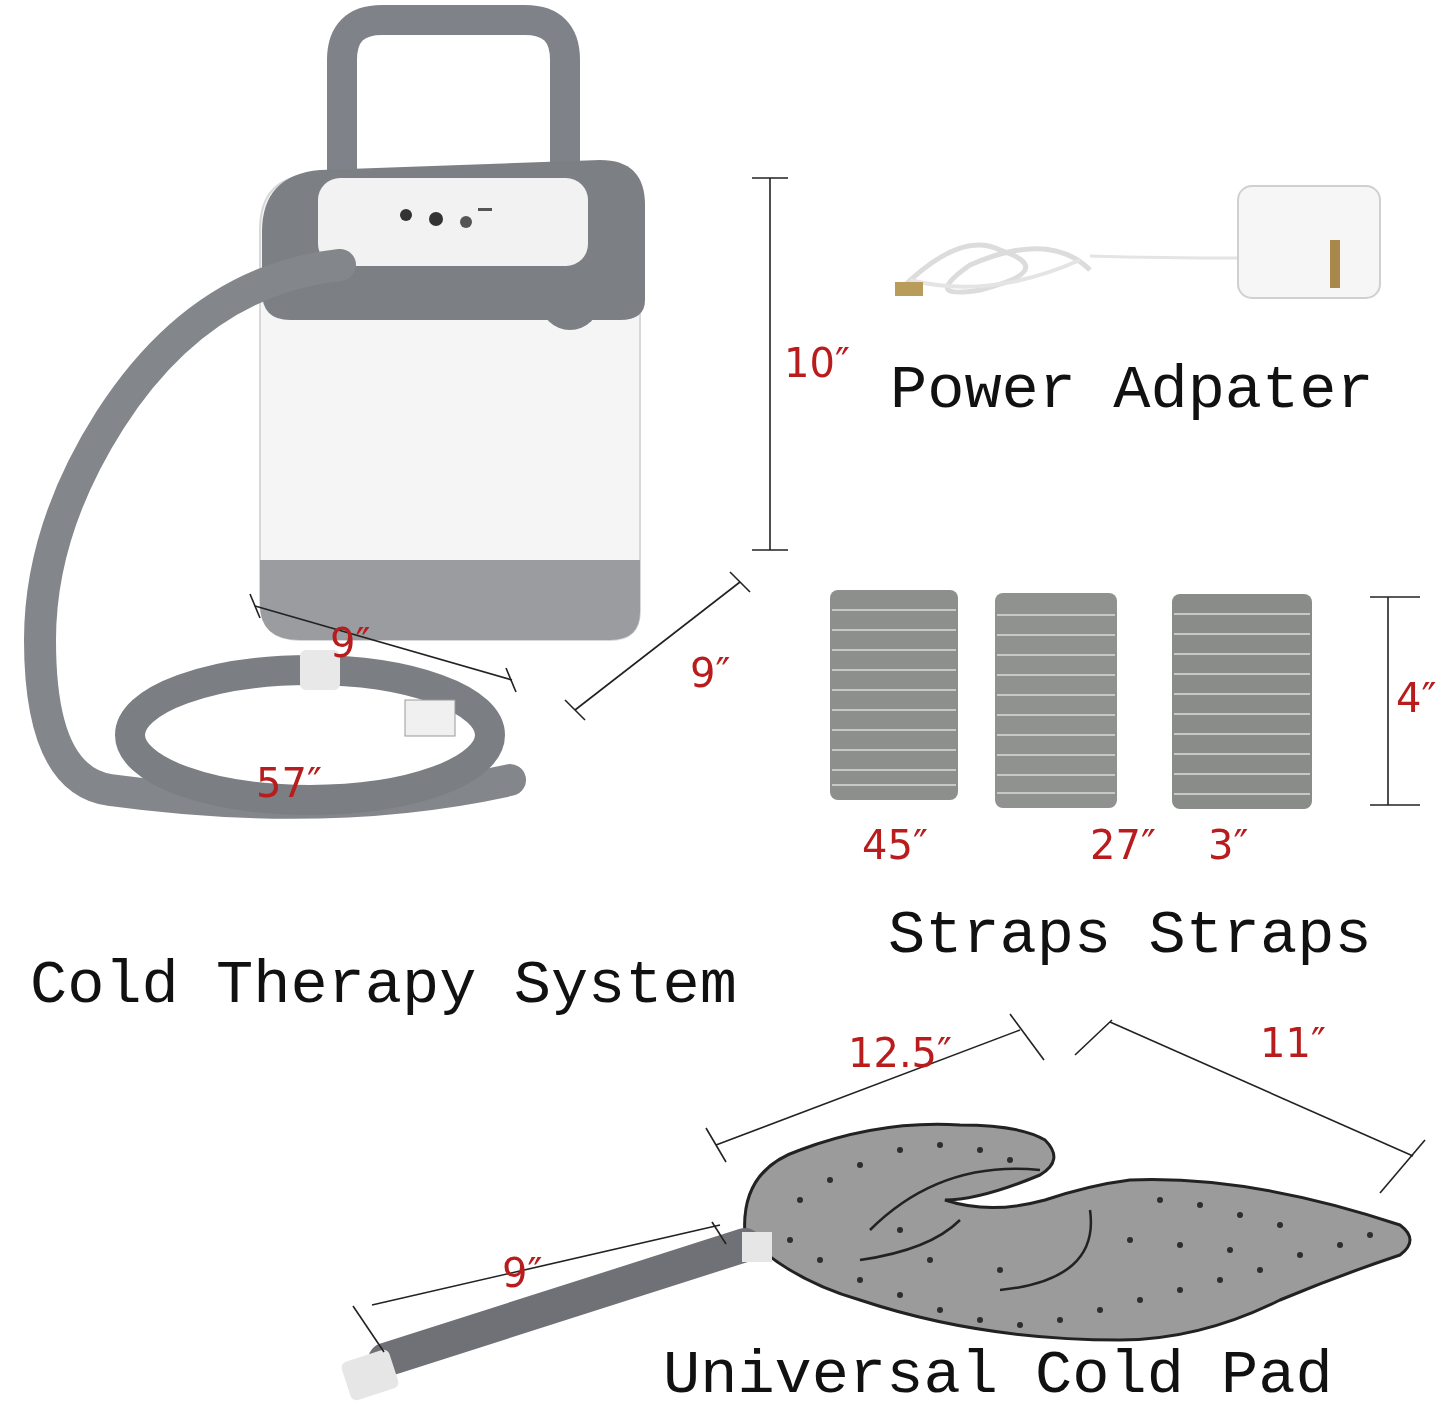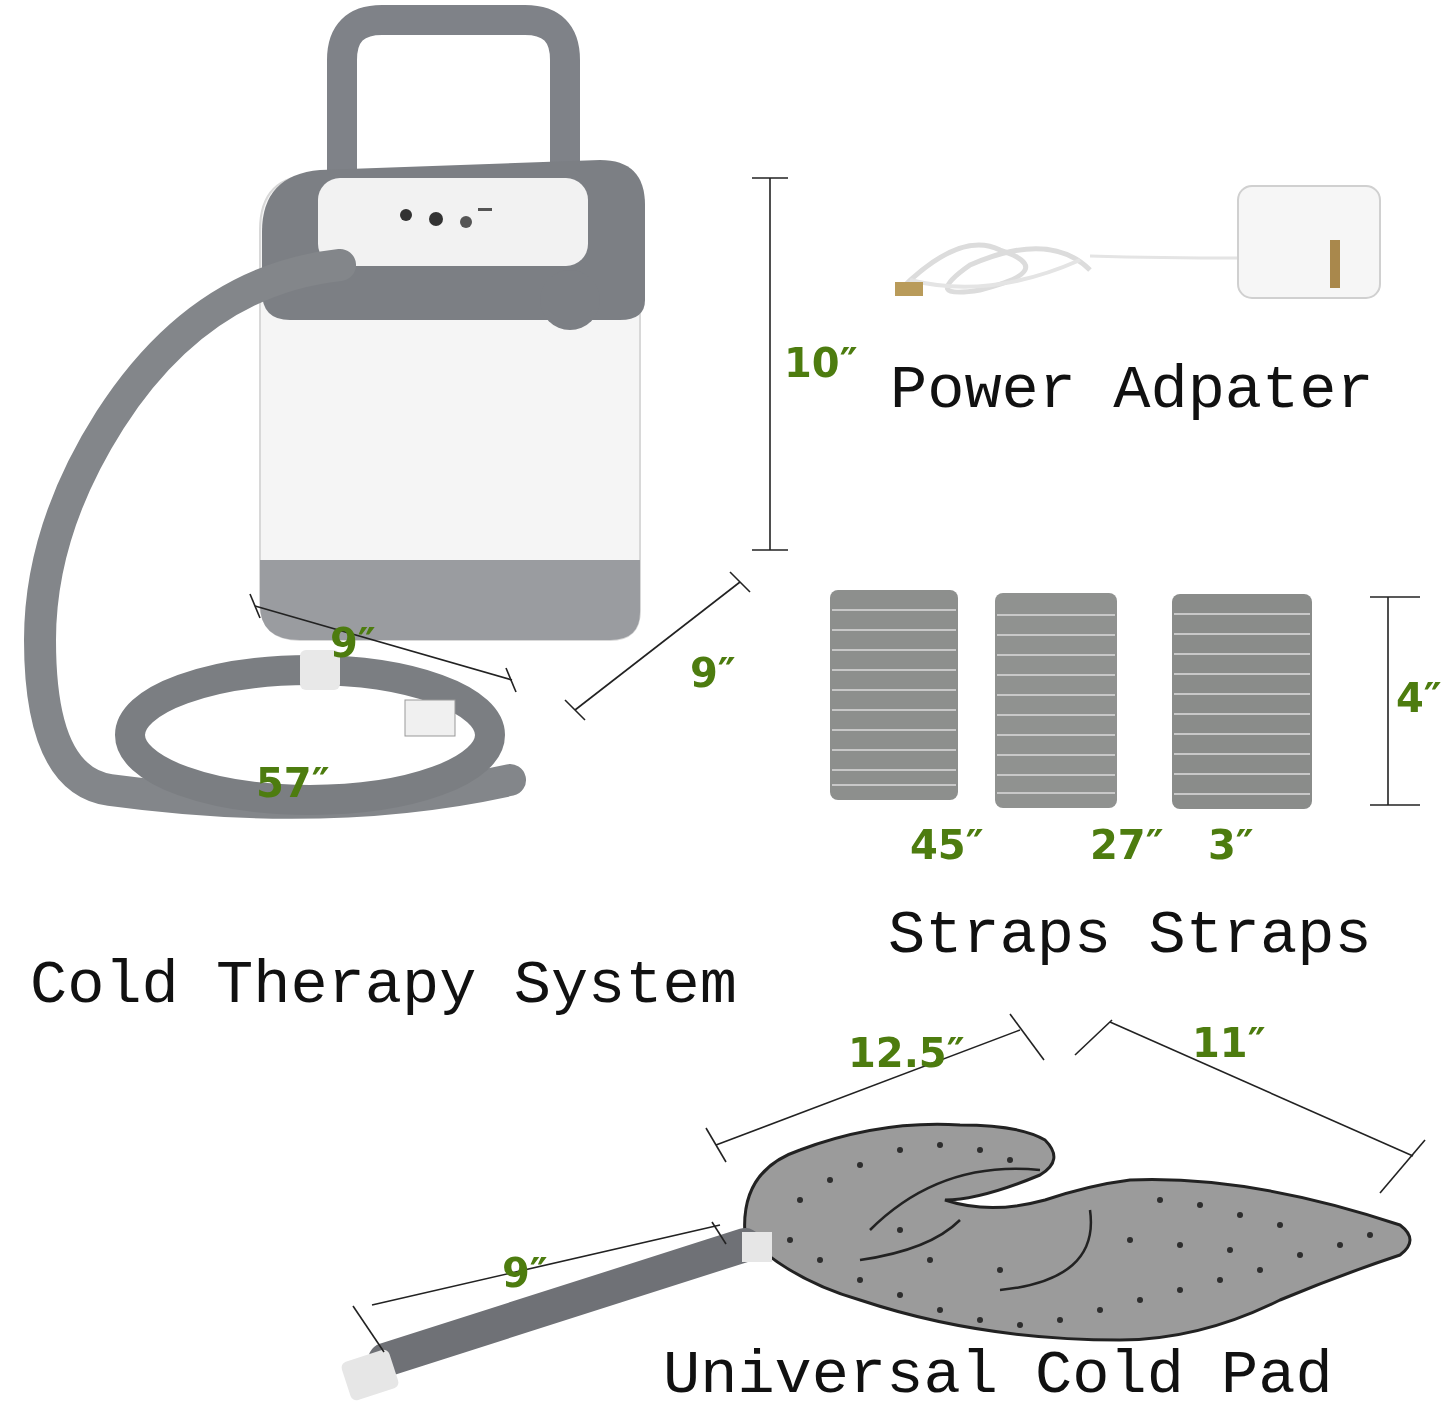--- a/index.html
+++ b/index.html
@@ -1,17 +1,17 @@
 <!DOCTYPE html>
 <html><head>
 <meta charset="utf-8">
 <style>
   html,body{margin:0;padding:0;background:#fff;}
   body{width:1445px;height:1426px;position:relative;overflow:hidden;font-family:"DejaVu Sans","Liberation Sans",sans-serif;color:#111;}
-  .lbl{position:absolute;font-size:40px;color:#4d7c0f;white-space:nowrap;font-family:"DejaVu Sans",sans-serif;font-weight:700;letter-spacing:0px;}
+  .lbl{position:absolute;font-size:40px;color:#b91c1c;white-space:nowrap;font-family:"DejaVu Sans",sans-serif;font-weight:400;letter-spacing:0px;}
   .title{position:absolute;font-size:62px;color:#111;white-space:nowrap;font-family:Liberation Mono, monospace;font-weight:400;}
   svg{position:absolute;left:0;top:0;}
 </style>
 </head>
 <body>
 
 <svg width="1445" height="1426" viewBox="0 0 1445 1426">
 
   <g>
 
@@ -161,21 +161,21 @@
 
 <div class="lbl" style="left:784px;top:340px;">10″</div>
 <div class="lbl" style="left:330px;top:620px;">9″</div>
 <div class="lbl" style="left:690px;top:650px;">9″</div>
 <div class="lbl" style="left:256px;top:760px;">57″</div>
 <div class="title" style="left:30px;top:950px;text-align:center;">Cold Therapy System</div>
 
 <div class="title" style="left:890px;top:355px;">Power Adpater</div>
 
 <div class="lbl" style="left:1396px;top:675px;">4″</div>
-<div class="lbl" style="left:862px;top:822px;margin-left:48px;">45″</div>
+<div class="lbl" style="left:862px;top:822px;">45″</div>
 <div class="lbl" style="left:1090px;top:822px;">27″</div>
 <div class="lbl" style="left:1208px;top:822px;">3″</div>
 <div class="title" style="left:888px;top:900px;">Straps Straps</div>
 
 <div class="lbl" style="left:800px;top:1030px;margin-left:48px;">12.5″</div>
-<div class="lbl" style="left:1192px;top:1020px;">11″</div>
+<div class="lbl" style="left:1260px;top:1020px;">11″</div>
 <div class="lbl" style="left:502px;top:1250px;">9″</div>
 <div class="title" style="left:618px;top:1340px;margin-left:45px;">Universal Cold Pad</div>
 
 </body></html>

